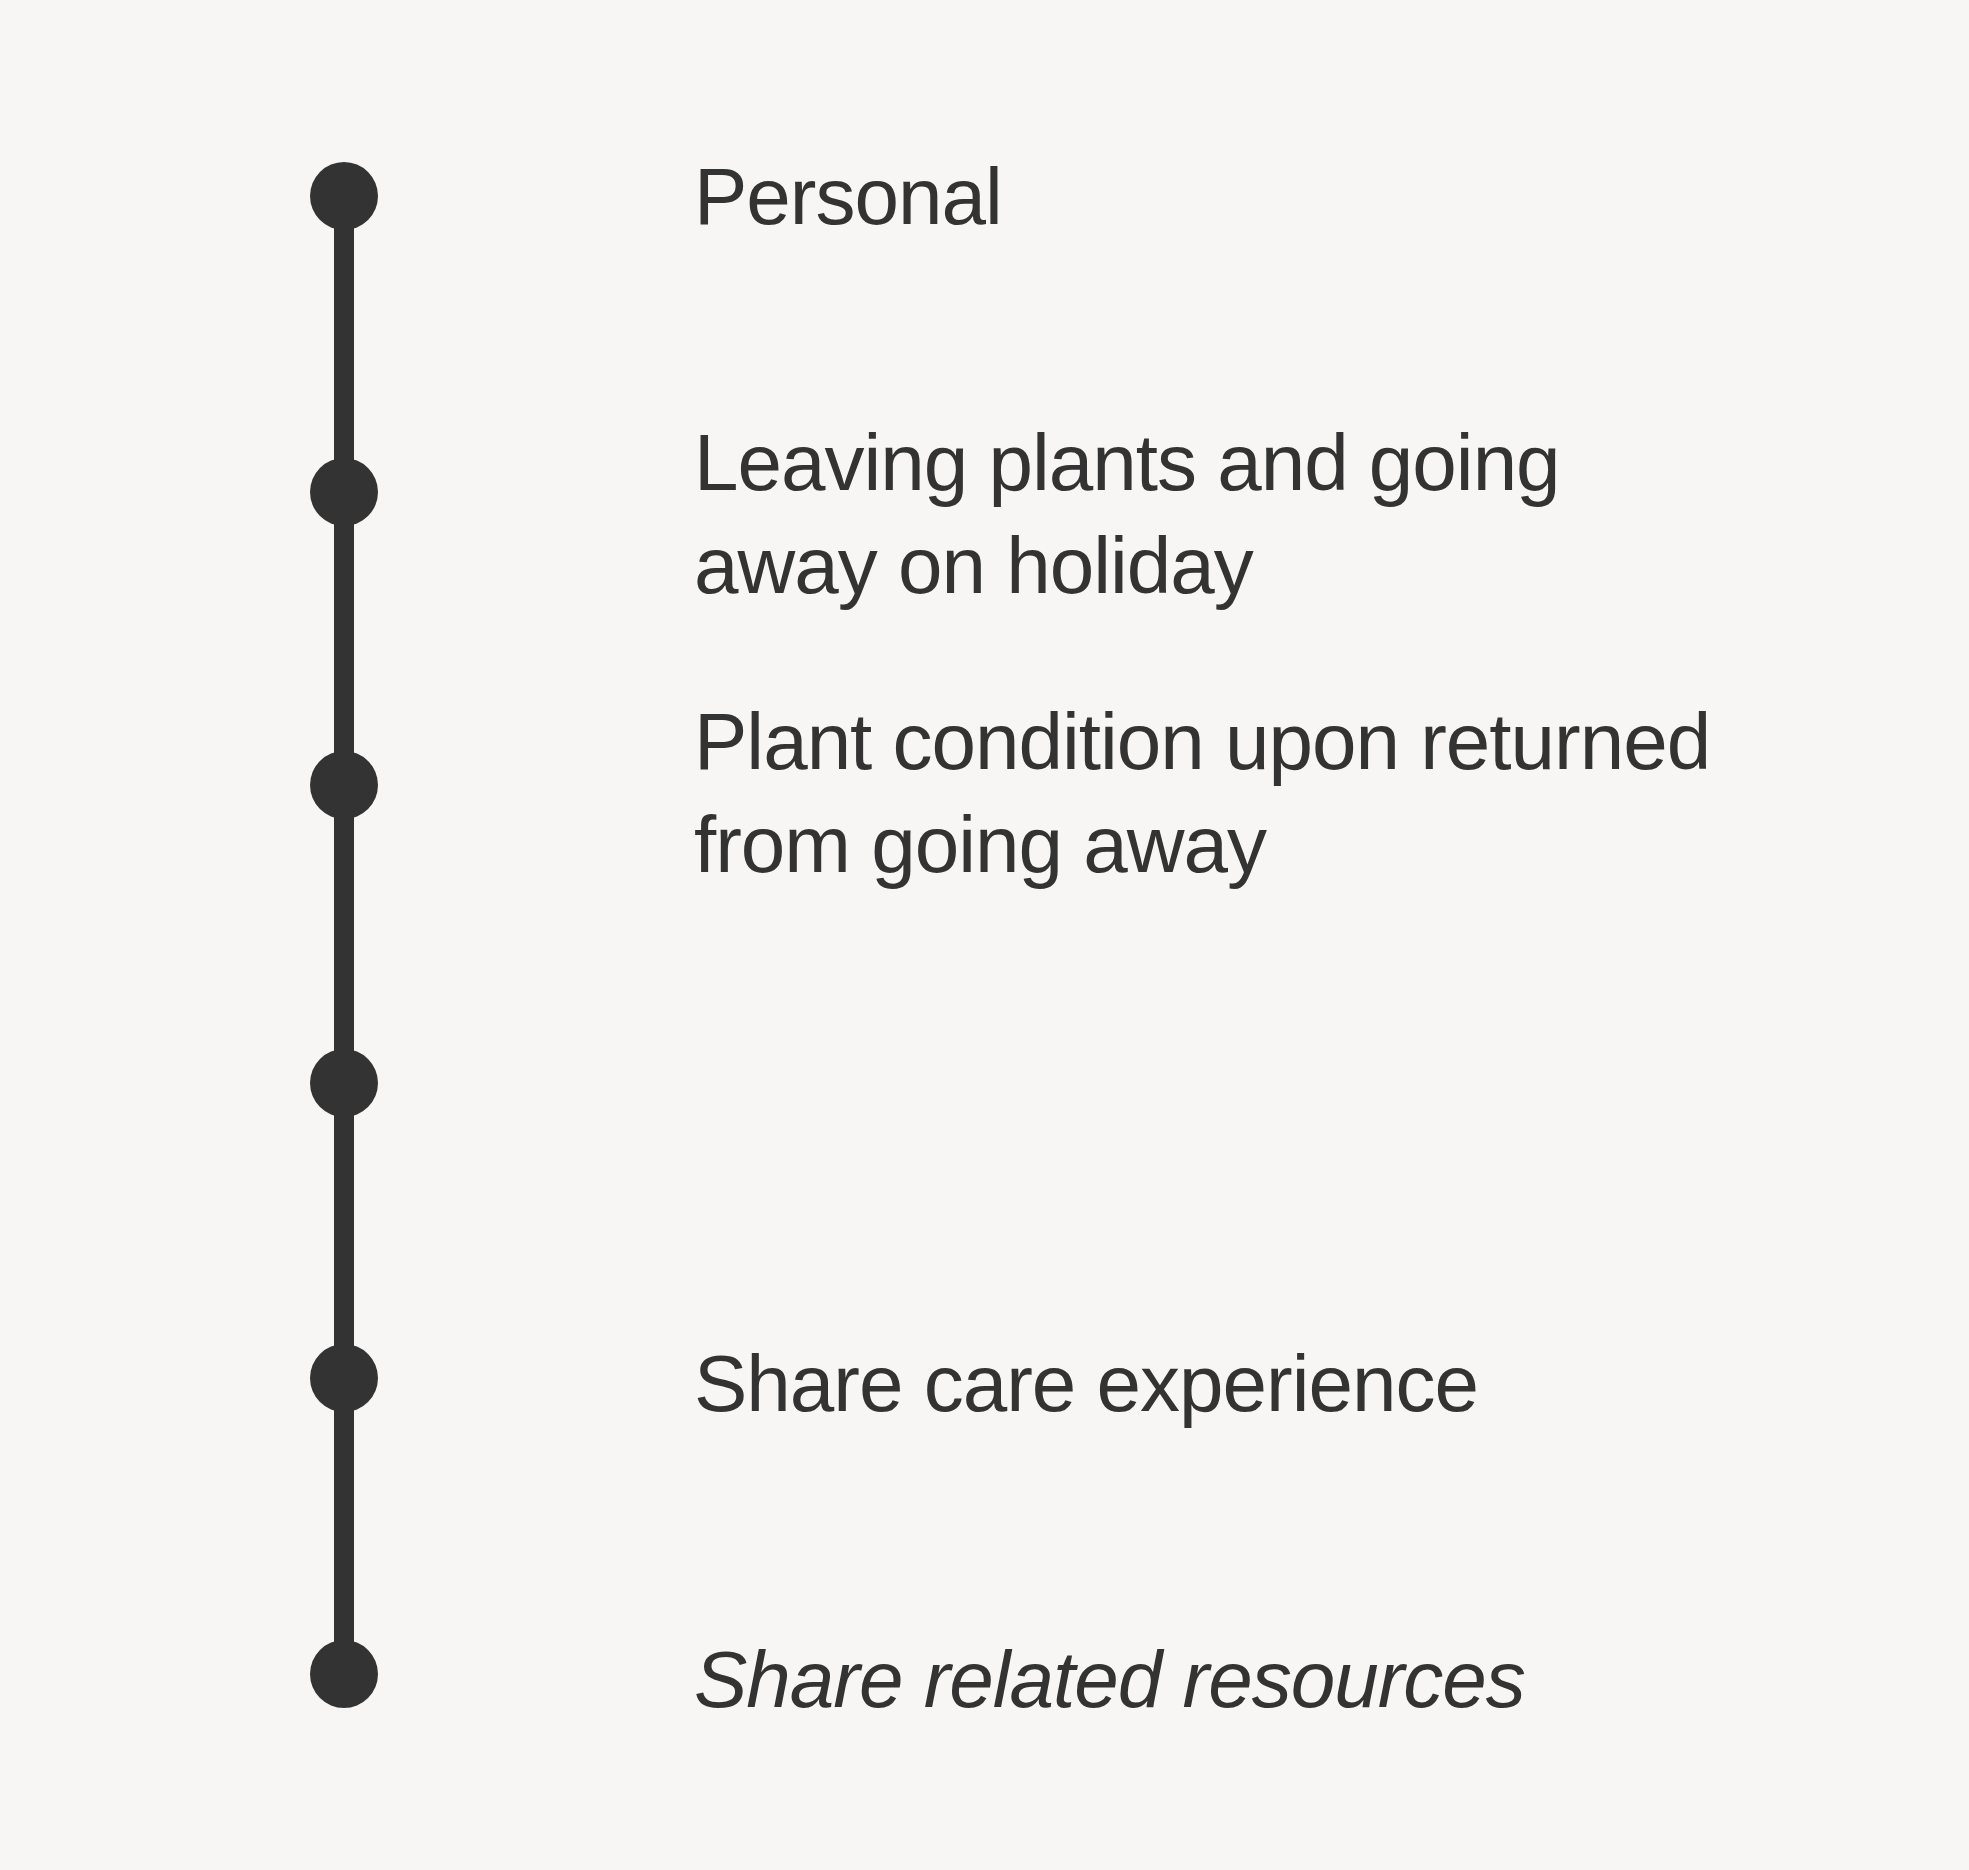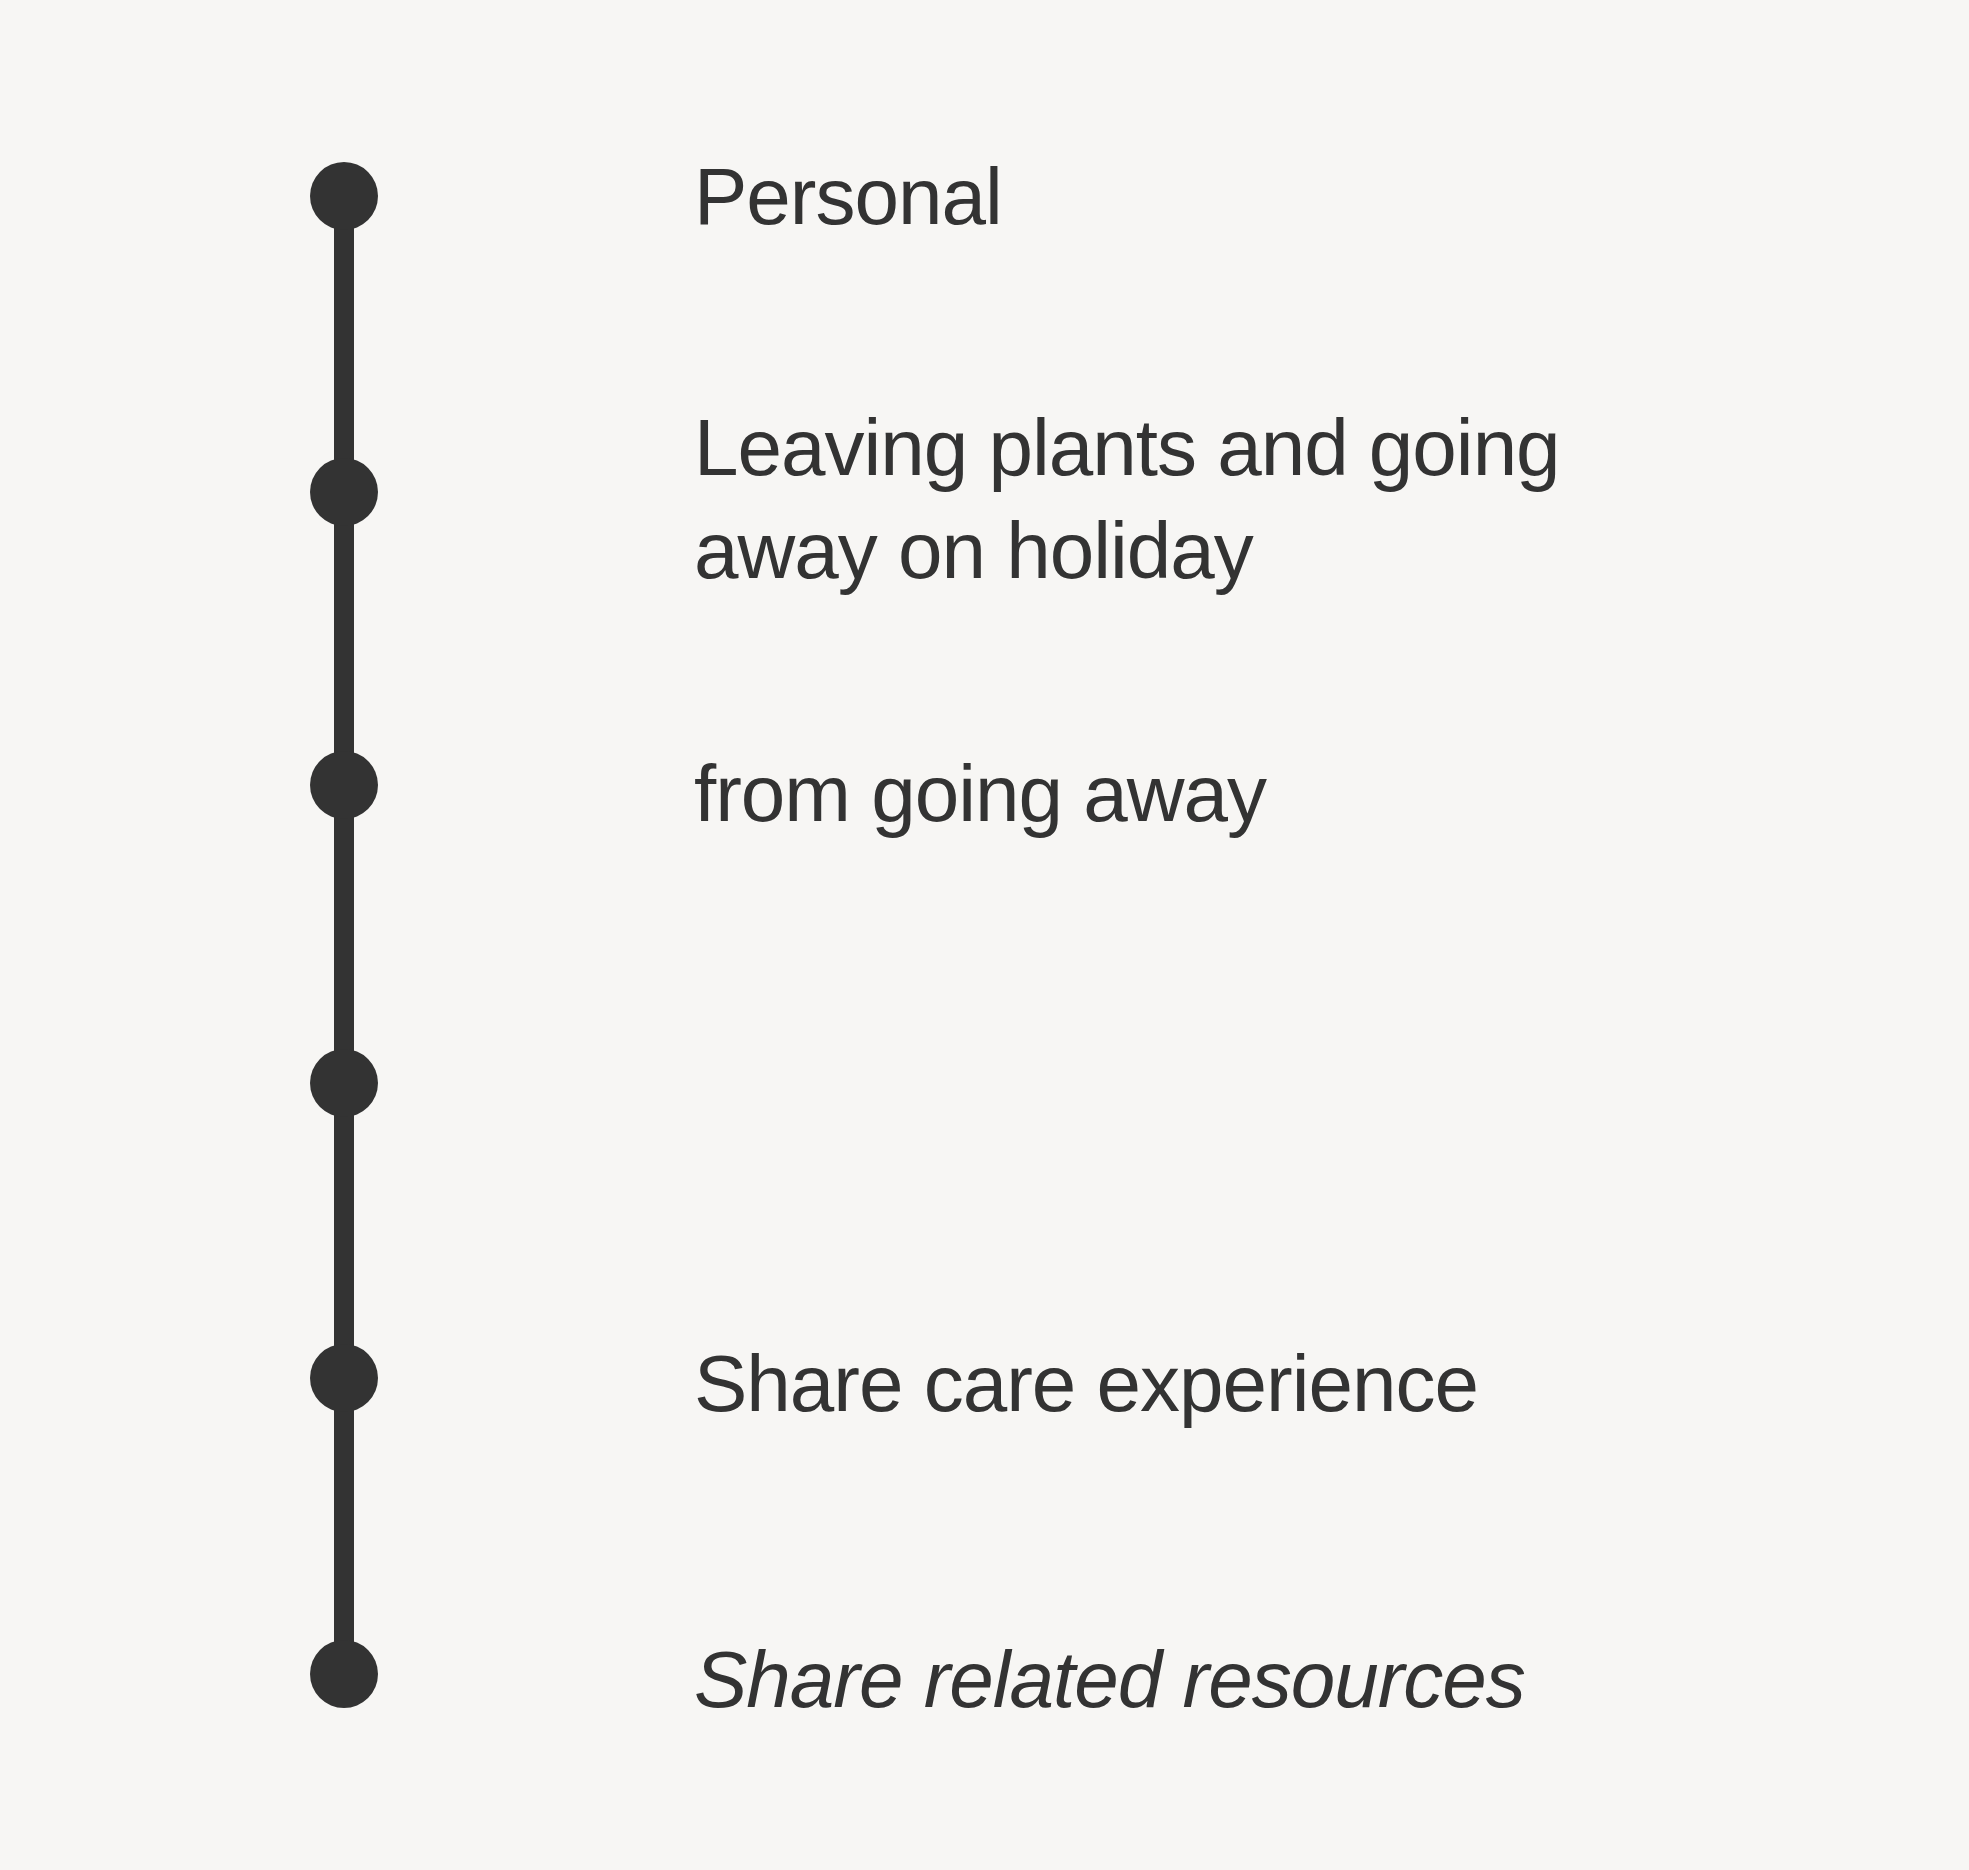--- a/index.html
+++ b/index.html
@@ -48,21 +48,21 @@
     position: absolute;
     left: 694px;
     transform: translateY(-50%);
     font-size: 80px;
     line-height: 103px;
     letter-spacing: -1px;
     color: var(--text);
     max-width: 1234px;
   }
   .label-1 { top: 196px; }
-  .label-2 { top: 499px; }
+  .label-2 { top: 514px; }
   .label-3 { top: 793px; }
   .label-4 { top: 1087px; }
   .label-5 { top: 1383px; }
   .label-6 { top: 1679px; font-style: italic; }
 
   .label-line { display: block; white-space: nowrap; }
 </style>
 </head>
 <body>
 
@@ -80,20 +80,21 @@
   <div class="timeline-label label-1">
     <span class="label-line">Personal</span>
   </div>
 
   <div class="timeline-label label-2">
     <span class="label-line">Leaving plants and going</span>
     <span class="label-line">away on holiday</span>
   </div>
 
   <div class="timeline-label label-3">
+    <span class="label-line">Plant condition upon returned</span>
     <span class="label-line">from going away</span>
   </div>
 
 
   <div class="timeline-label label-5">
     <span class="label-line">Share care experience</span>
   </div>
 
   <div class="timeline-label label-6">
     <span class="label-line">Share related resources</span>

